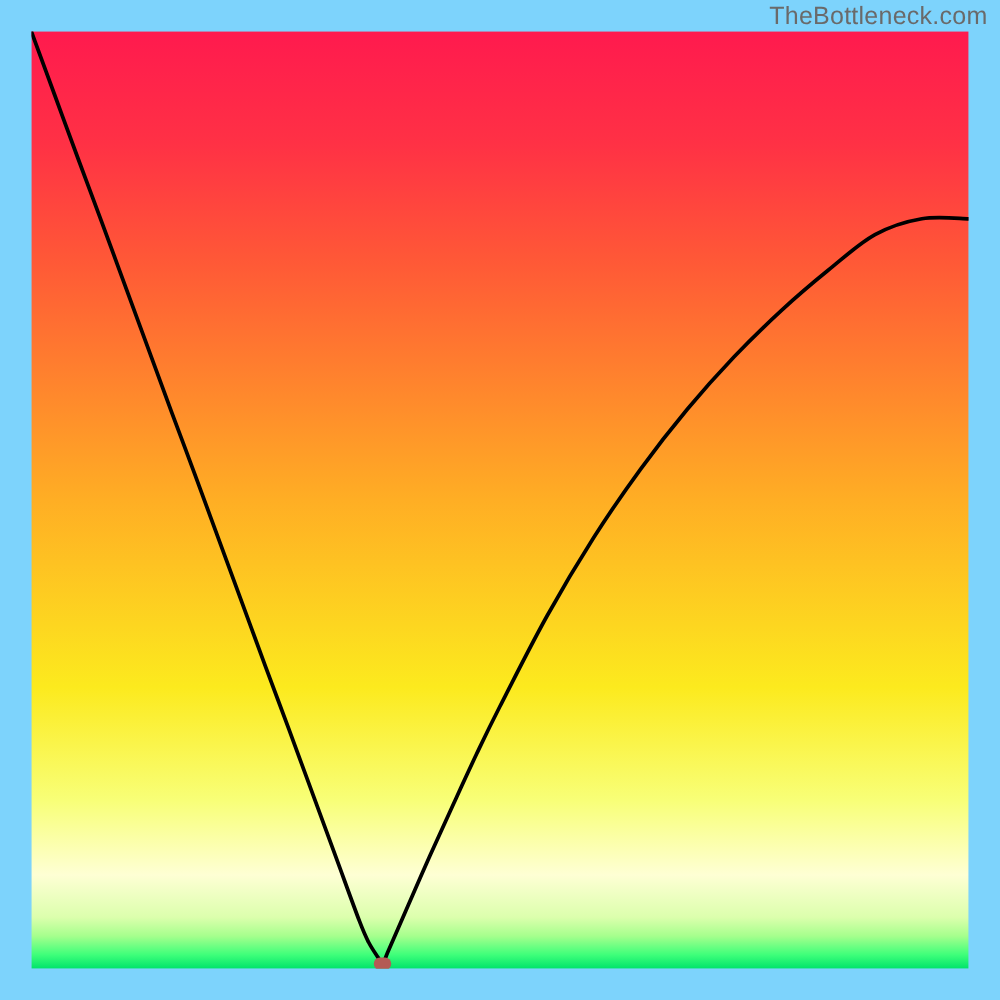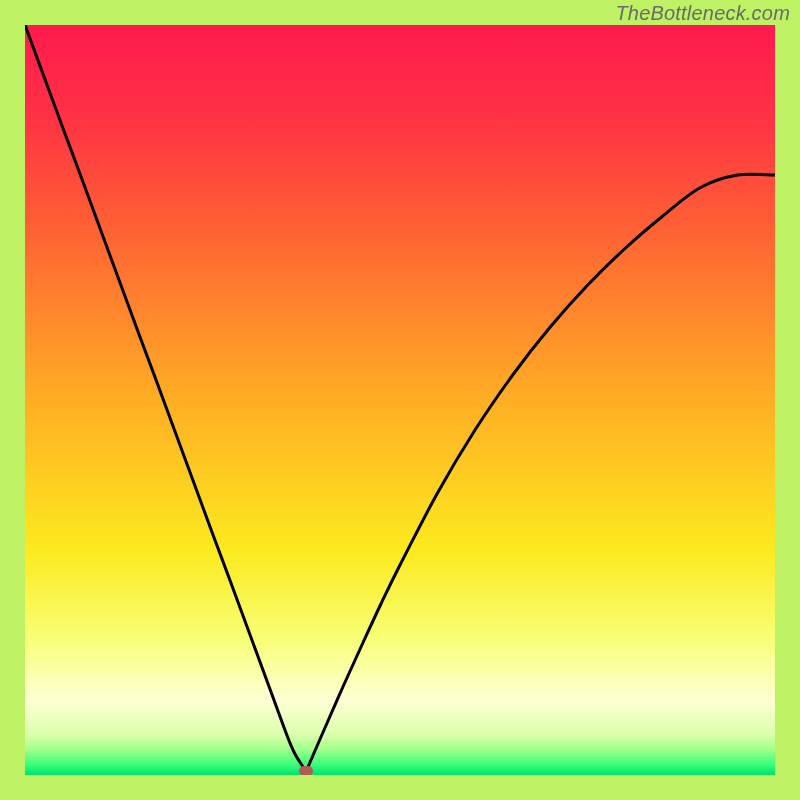--- a/index.html
+++ b/index.html
@@ -10,22 +10,21 @@
     background: #000;
     font-family: Arial, Helvetica, sans-serif;
     overflow: hidden;
   }
   .frame {
     position: absolute;
     left: 0;
     top: 0;
     width: 800px;
     height: 800px;
-    background: #bef264;
-    font-style: italic;
+    background: #7dd3fc;
   }
   .plot {
     position: absolute;
     left: 25px;
     top: 25px;
     width: 750px;
     height: 750px;
     overflow: hidden;
   }
   .gradient {

